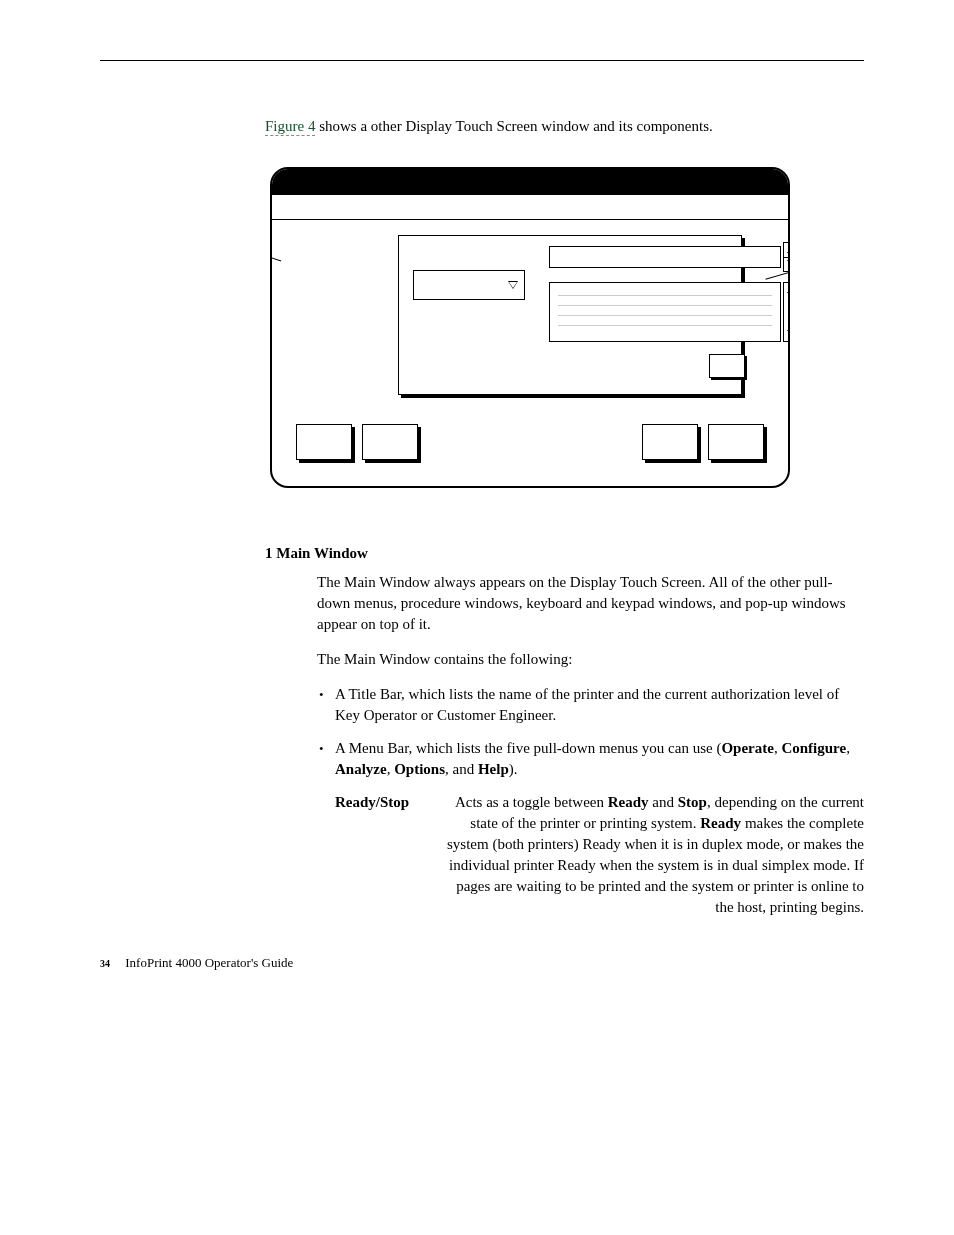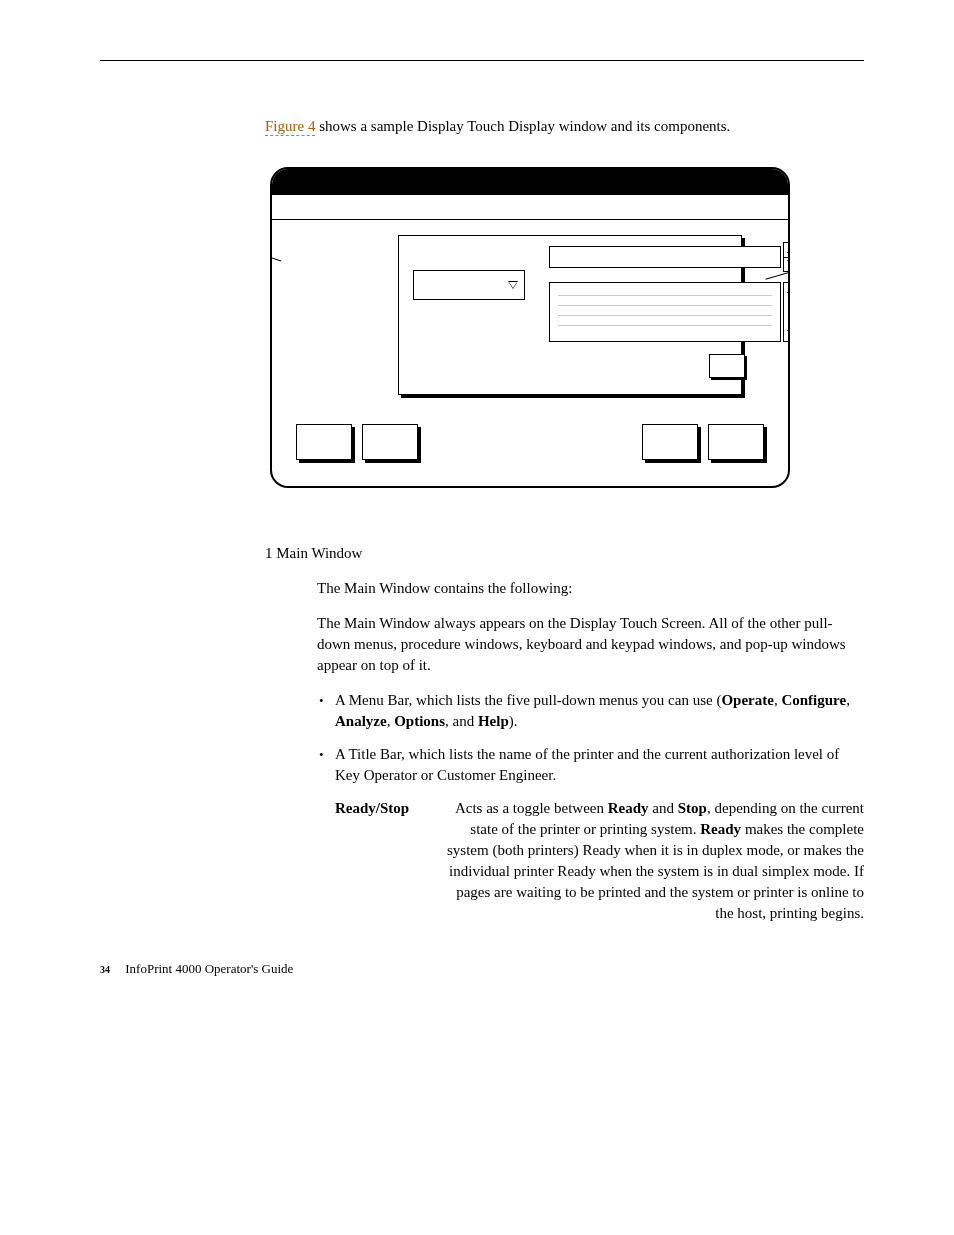--- a/index.html
+++ b/index.html
@@ -21,21 +21,21 @@
     margin-bottom: 55px;
   }
   .main-text-area {
     margin-left: 165px;
     margin-right: 0;
   }
   .intro-line {
     margin-bottom: 30px;
   }
   .figure-link {
-    color: #a16207;
+    color: #14532d;
     text-decoration: none;
     border-bottom: 1px dashed #888;
     padding-bottom: 1px;
     font-family: Liberation Serif, serif;
   }
   
   .figure {
     width: 520px;
     margin-left: 5px;
     margin-bottom: 55px;
@@ -128,22 +128,22 @@
     gap: 10px;
   }
   .pb {
     width: 54px; height: 34px;
     border: 1px solid #000;
     box-shadow: 3px 3px 0 #000;
     background: #fff;
   }
   .gap { flex: 1; }
   .section-heading {
-    font-weight: normal;
-    margin: 0 0 14px 0;
+    font-weight: bold;
+    margin: 0 0 8px 0;
   }
   .indent1 {
     margin-left: 52px;
   }
   p { margin: 0 0 14px 0; }
   ul.bullets {
     list-style: none;
     padding: 0;
     margin: 0;
   }
@@ -191,21 +191,21 @@
 </style>
 </head>
 <body>
 
 <div class="page">
   <div class="toprule"></div>
 
   <div class="main-text-area">
 
     <p class="intro-line">
-      <a href="#" class="figure-link">Figure 4</a><span> shows a sample Display Touch Display window and its components.</span>
+      <a href="#" class="figure-link">Figure 4</a><span> shows a other Display Touch Screen window and its components.</span>
     </p>
 
     <div class="figure">
       <div class="window">
         <div class="titlebar"></div>
         <div class="menubar"></div>
         <div class="content-region">
 
           <div class="callout-line" style="left:-48px; top:22px; width:60px; height:1px; transform: rotate(18deg); transform-origin: left center;"></div>
 
@@ -247,28 +247,28 @@
           <div class="pb"></div>
           <div class="pb"></div>
         </div>
       </div>
     </div>
 
     <div>
       <p class="section-heading">1 Main Window</p>
 
       <div class="indent1">
+        <p>The Main Window always appears on the Display Touch Screen. All of the other pull-down menus, procedure windows, keyboard and keypad windows, and pop-up windows appear on top of it.</p>
         <p>The Main Window contains the following:</p>
-        <p>The Main Window always appears on the Display Touch Screen. All of the other pull-down menus, procedure windows, keyboard and keypad windows, and pop-up windows appear on top of it.</p>
 
         <ul class="bullets">
+          <li>A Title Bar, which lists the name of the printer and the current authorization level of Key Operator or Customer Engineer.</li>
           <li>
             <span>A Menu Bar, which lists the five pull-down menus you can use (</span><b>Operate</b>, <b>Configure</b>, <b>Analyze</b>, <b>Options</b>, and <b>Help</b><span>).</span>
           </li>
-          <li>A Title Bar, which lists the name of the printer and the current authorization level of Key Operator or Customer Engineer.</li>
         </ul>
 
         <div class="deflist">
           <div class="defitem">
             <div class="dt">Ready/Stop</div>
             <div class="dd">
               <p>
                 <span>Acts as a toggle between </span><b>Ready</b><span> and </span><b>Stop</b><span>, depending on the current state of the printer or printing system. </span><b>Ready</b><span> makes the complete system (both printers) Ready when it is in duplex mode, or makes the individual printer Ready when the system is in dual simplex mode. If pages are waiting to be printed and the system or printer is online to the host, printing begins.</span>
               </p>
             </div>

